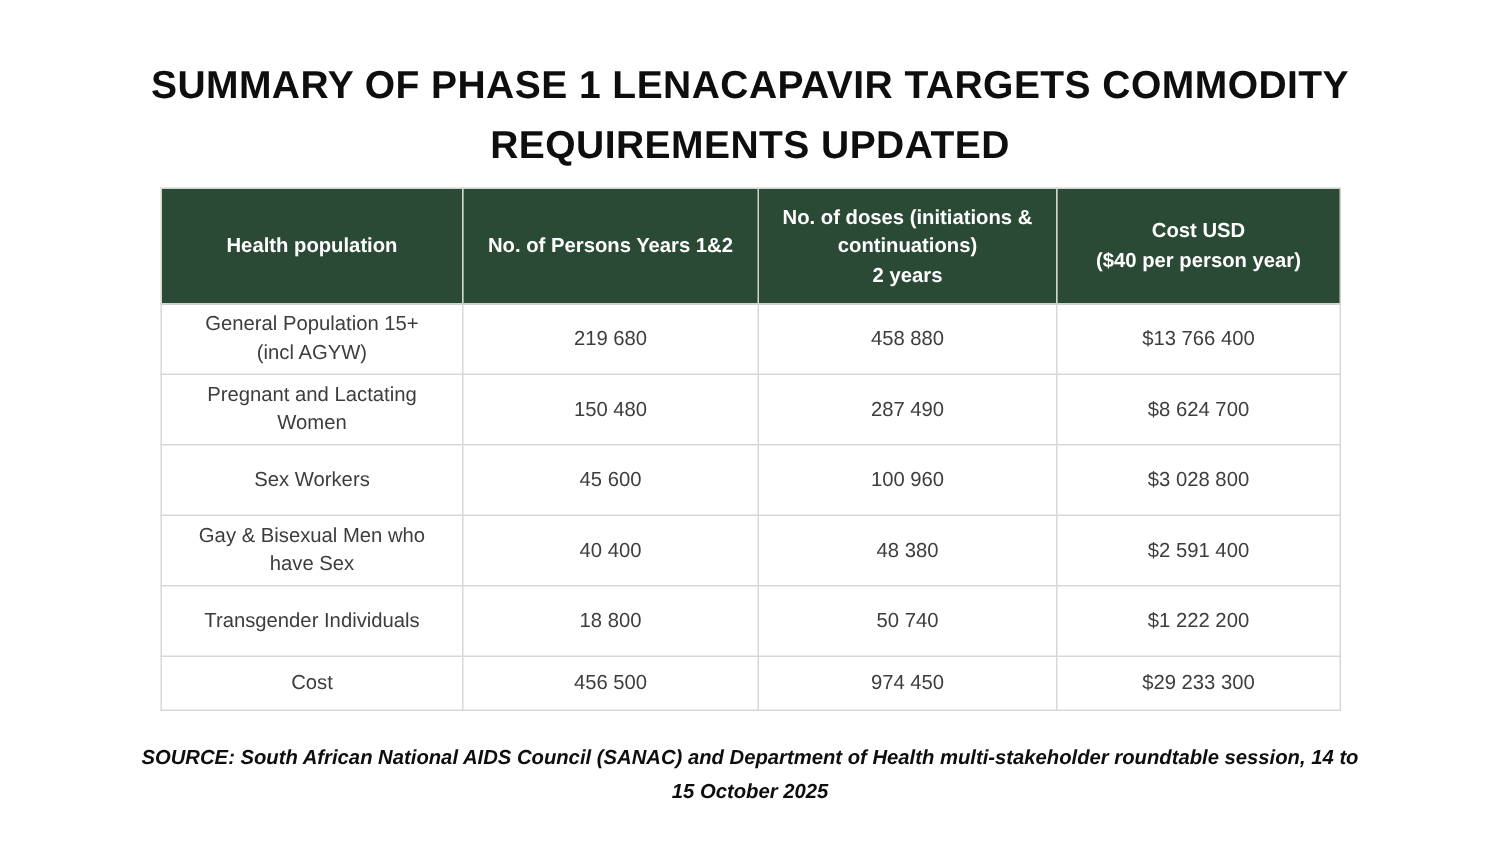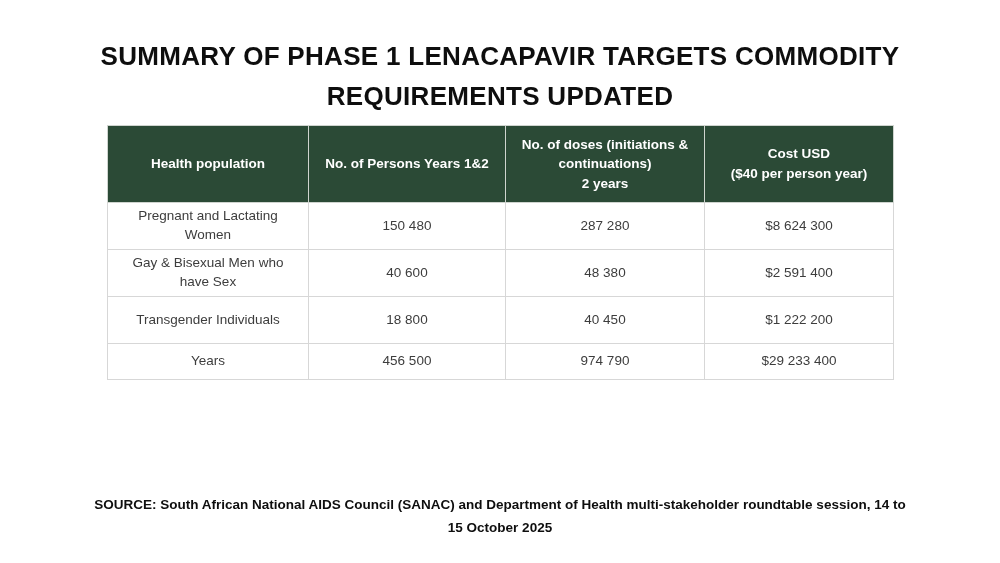--- a/index.html
+++ b/index.html
@@ -63,20 +63,21 @@
     height: 36px;
   }
   .source-note {
     position: absolute;
     top: 494px;
     left: 90px;
     width: 820px;
     text-align: center;
     font-size: 13.5px;
     font-weight: 700;
+    font-style: italic;
     color: #0e0e0e;
     line-height: 1.7;
   }
 </style>
 </head>
 <body>
 
 <h1 class="page-title">SUMMARY OF PHASE 1 LENACAPAVIR TARGETS COMMODITY REQUIREMENTS UPDATED</h1>
 
 <div class="table-wrap">
@@ -92,40 +93,52 @@
         <th>Health population</th>
         <th>No. of Persons Years 1&amp;2</th>
         <th>No. of doses (initiations &amp; continuations)
 2 years</th>
         <th>Cost USD
 ($40 per person year)</th>
       </tr>
     </thead>
     <tbody>
         <tr>
+          <td>General Population 15+ (incl AGYW)</td>
+          <td>219 680</td>
+          <td>458 880</td>
+          <td>$13 766 400</td>
+        </tr>
+        <tr>
           <td>Pregnant and Lactating Women</td>
           <td>150 480</td>
-          <td>287 280</td>
-          <td>$8 624 300</td>
+          <td>287 490</td>
+          <td>$8 624 700</td>
+        </tr>
+        <tr>
+          <td>Sex Workers</td>
+          <td>45 600</td>
+          <td>100 960</td>
+          <td>$3 028 800</td>
         </tr>
         <tr>
           <td>Gay &amp; Bisexual Men who have Sex</td>
-          <td>40 600</td>
+          <td>40 400</td>
           <td>48 380</td>
           <td>$2 591 400</td>
         </tr>
         <tr>
           <td>Transgender Individuals</td>
           <td>18 800</td>
-          <td>40 450</td>
+          <td>50 740</td>
           <td>$1 222 200</td>
         </tr>
         <tr class="total-row">
-          <td>Years</td>
+          <td>Cost</td>
           <td>456 500</td>
-          <td>974 790</td>
-          <td>$29 233 400</td>
+          <td>974 450</td>
+          <td>$29 233 300</td>
         </tr>
       </tbody>
   </table>
 </div>
 
 <p class="source-note">SOURCE: South African National AIDS Council (SANAC) and Department of Health multi-stakeholder roundtable session, 14 to 15 October 2025</p>
 
 </body></html>

